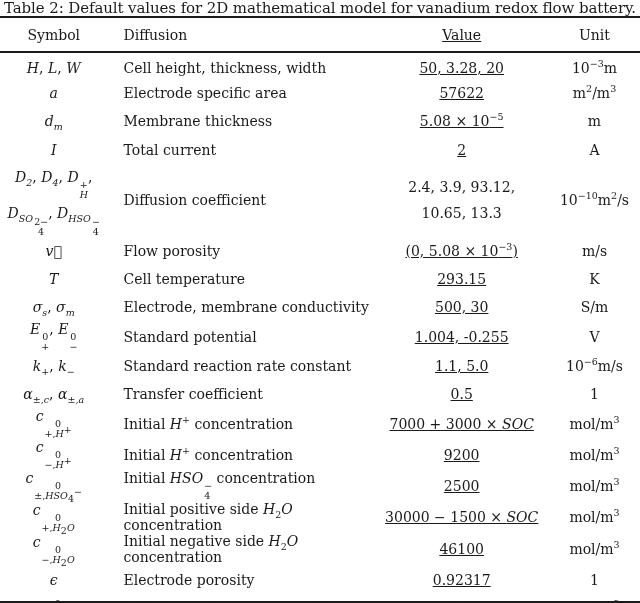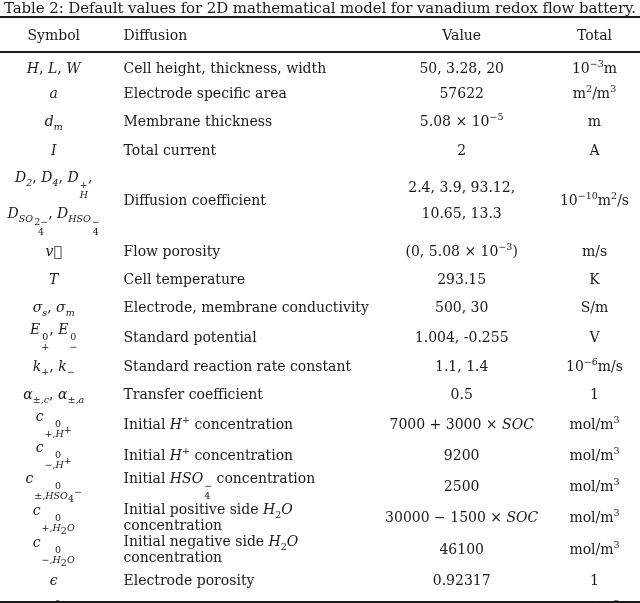--- a/index.html
+++ b/index.html
@@ -21,21 +21,21 @@
     position: absolute; left: 0; top: 18px; width: 640px;
     border-collapse: collapse; font-size: 14px;
   }
   thead tr { height: 33px; margin-left: 20px; }
   tbody tr { height: 28.2px; margin-left: 29px; }
   tbody tr.first td { padding-top: 6px; }
   tr.double { height: 56px; }
   td, th { padding: 0; font-weight: normal; vertical-align: middle; }
   .c-sym { width: 110px; text-align: center; }
   .c-qty { width: 258px; text-align: left; padding-left: 16px; }
-  .c-val { width: 180px; text-align: center; }
+  .c-val { width: 180px; text-align: center; text-decoration: underline; }
   .c-unit { width: 92px; text-align: center; }
   .math { font-style: italic; }
   .up { font-style: normal; }
   sub, sup { font-size: 9.5px; line-height: 0; }
   .stack { display: inline-block; line-height: 26px; }
   .ss { display: inline-flex; flex-direction: column; vertical-align: -6px; line-height: 10px; font-size: 9.5px; margin-left: 1px; }
   .ss span { display: block; }
 </style>
 </head>
 <body>
@@ -44,21 +44,21 @@
 <div class="rule top"></div>
 <div class="rule mid"></div>
 <div class="rule bottom"></div>
 
 <table>
   <thead>
     <tr>
       <th class="c-sym">Symbol</th>
       <th class="c-qty">Diffusion</th>
       <th class="c-val">Value</th>
-      <th class="c-unit">Total</th>
+      <th class="c-unit">Unit</th>
     </tr>
   </thead>
   <tbody>
 
     <tr class="first">
       <td class="c-sym"><span class="math">H</span>, <span class="math">L</span>, <span class="math">W</span></td>
       <td class="c-qty">Cell height, thickness, width</td>
       <td class="c-val">50, 3.28, 20</td>
       <td class="c-unit">10<sup>−3</sup>m</td>
     </tr>
@@ -137,21 +137,21 @@
             <span class="up">−</span>
           </span></td>
       <td class="c-qty">Standard potential</td>
       <td class="c-val">1.004, -0.255</td>
       <td class="c-unit">V</td>
     </tr>
 
     <tr>
       <td class="c-sym"><span class="math">k<sub class="up">+</sub></span>, <span class="math">k<sub class="up">−</sub></span></td>
       <td class="c-qty">Standard reaction rate constant</td>
-      <td class="c-val">1.1, 1.4</td>
+      <td class="c-val">1.1, 5.0</td>
       <td class="c-unit">10<sup>−6</sup>m/s</td>
     </tr>
 
     <tr>
       <td class="c-sym"><span class="math">α<sub>±,c</sub></span>, <span class="math">α<sub>±,a</sub></span></td>
       <td class="c-qty">Transfer coefficient</td>
       <td class="c-val">0.5</td>
       <td class="c-unit">1</td>
     </tr>
 

